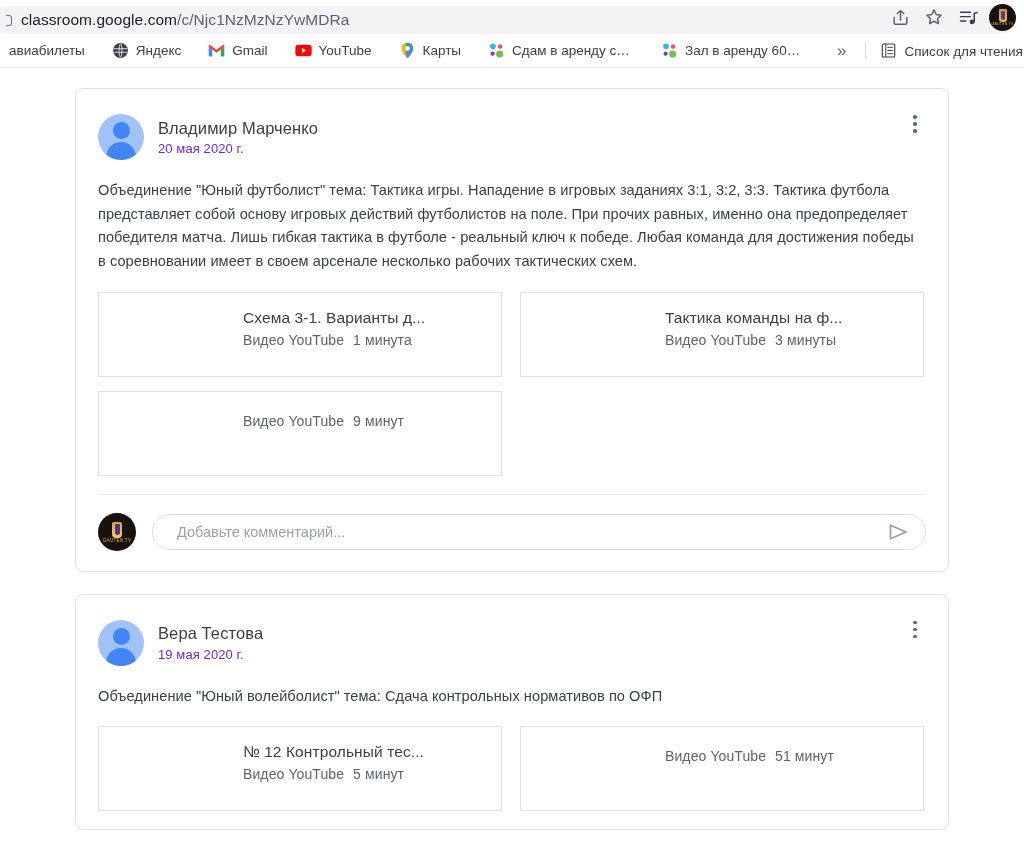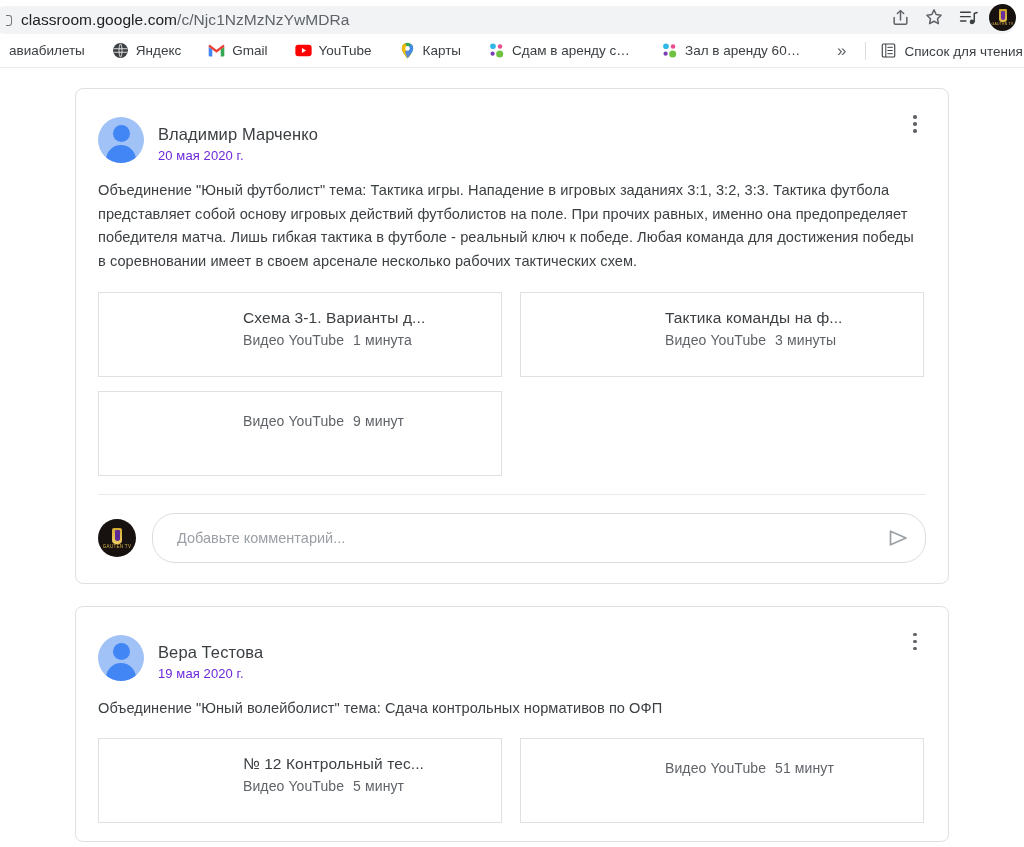--- a/index.html
+++ b/index.html
@@ -153,21 +153,21 @@
     width: 874px;
     background: #fff;
     border: 1px solid #e0e0e0;
     border-radius: 8px;
     padding: 16px 22px 0 22px;
     position: relative;
   }
 
   .post-head {
     display: flex;
-    align-items: flex-end;
+    align-items: center;
     gap: 14px;
     padding-top: 6px;
     min-height: 58px;
   }
   .avatar-default {
     width: 46px; height: 46px;
     border-radius: 50%;
     background: #a1c2f7;
     position: relative;
     flex: 0 0 auto;
@@ -307,21 +307,21 @@
     width: 5px; height: 11px;
     background: #5b2a96;
     border-radius: 2px 2px 4px 4px;
   }
   .avatar-user .tag2 {
     font-size: 4.5px; color: #d9b44a;
     letter-spacing: .3px; line-height: 1; margin-top: 1.5px;
   }
   .comment-input-wrap {
     flex: 1;
-    height: 50px;
+    height: 36px;
     border: 1px solid #dadce0;
     border-radius: 23px;
     display: flex;
     align-items: center;
     padding: 0 8px 0 22px;
   }
   .comment-input {
     flex: 1;
     border: none;
     outline: none;

